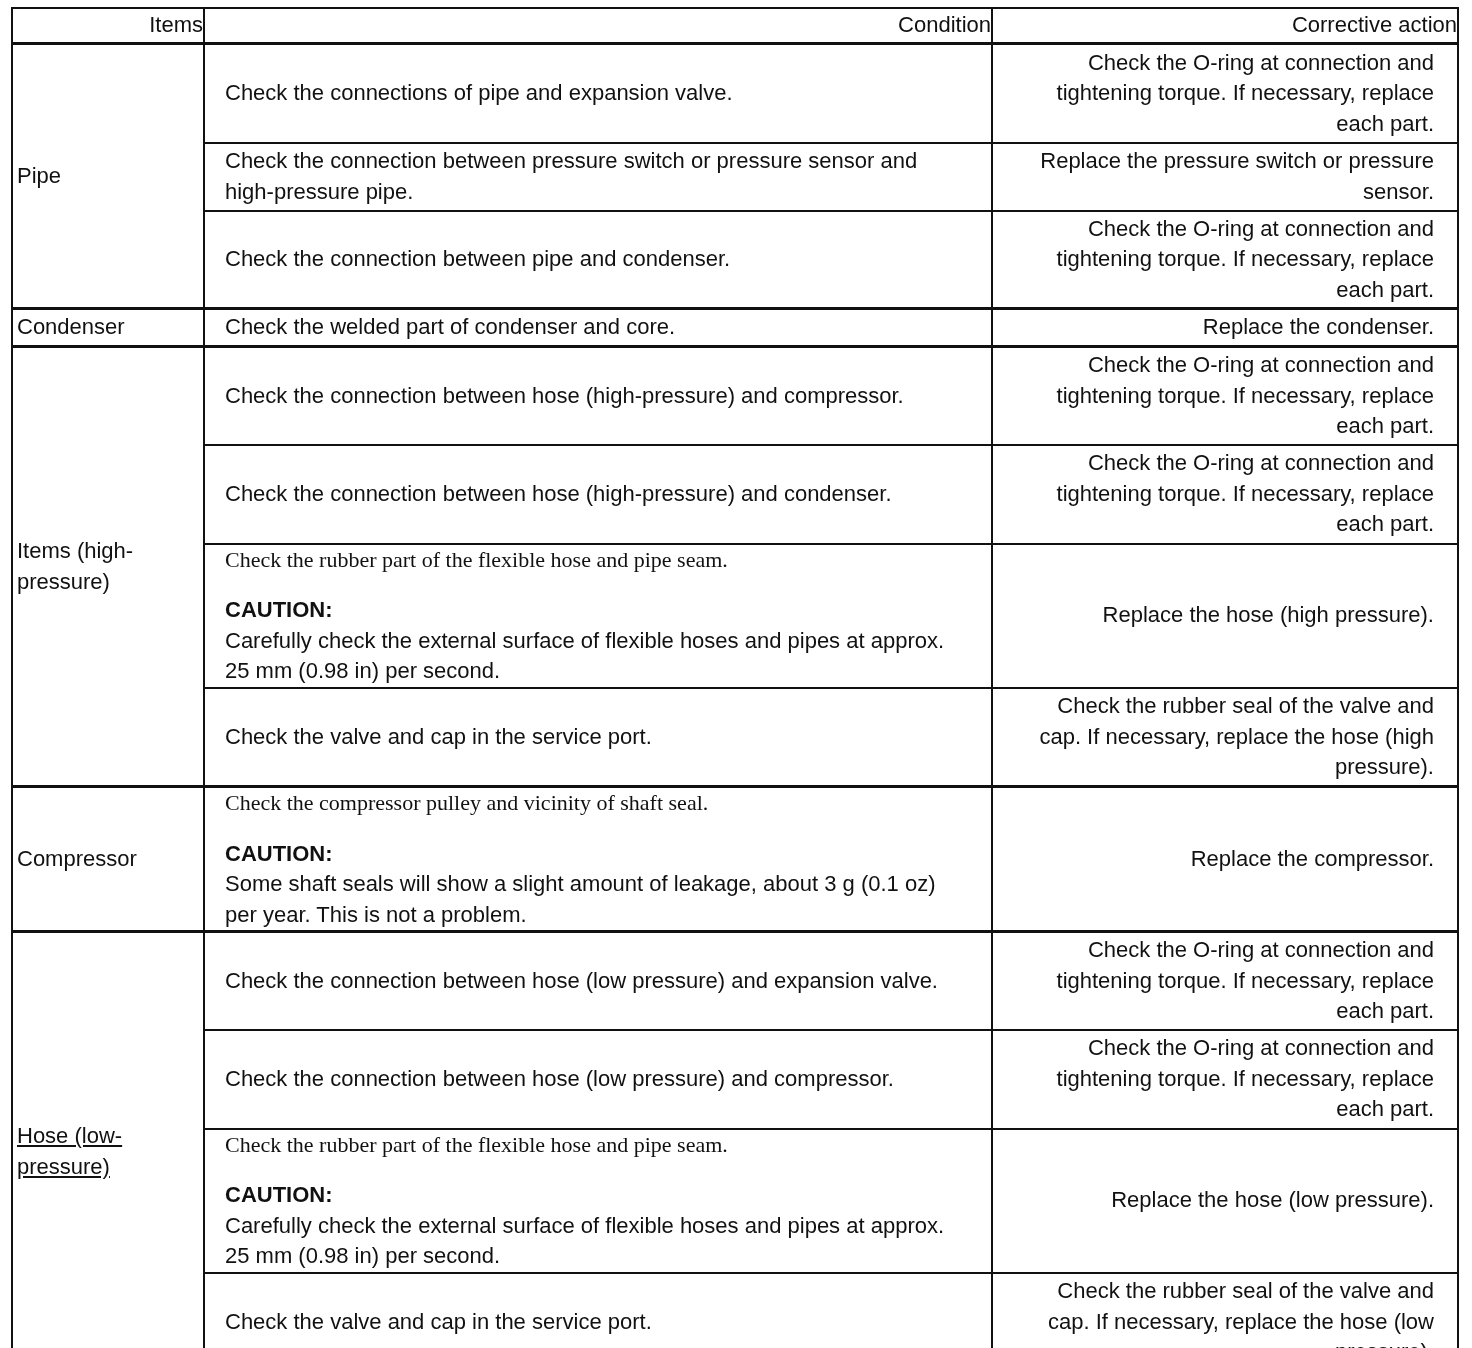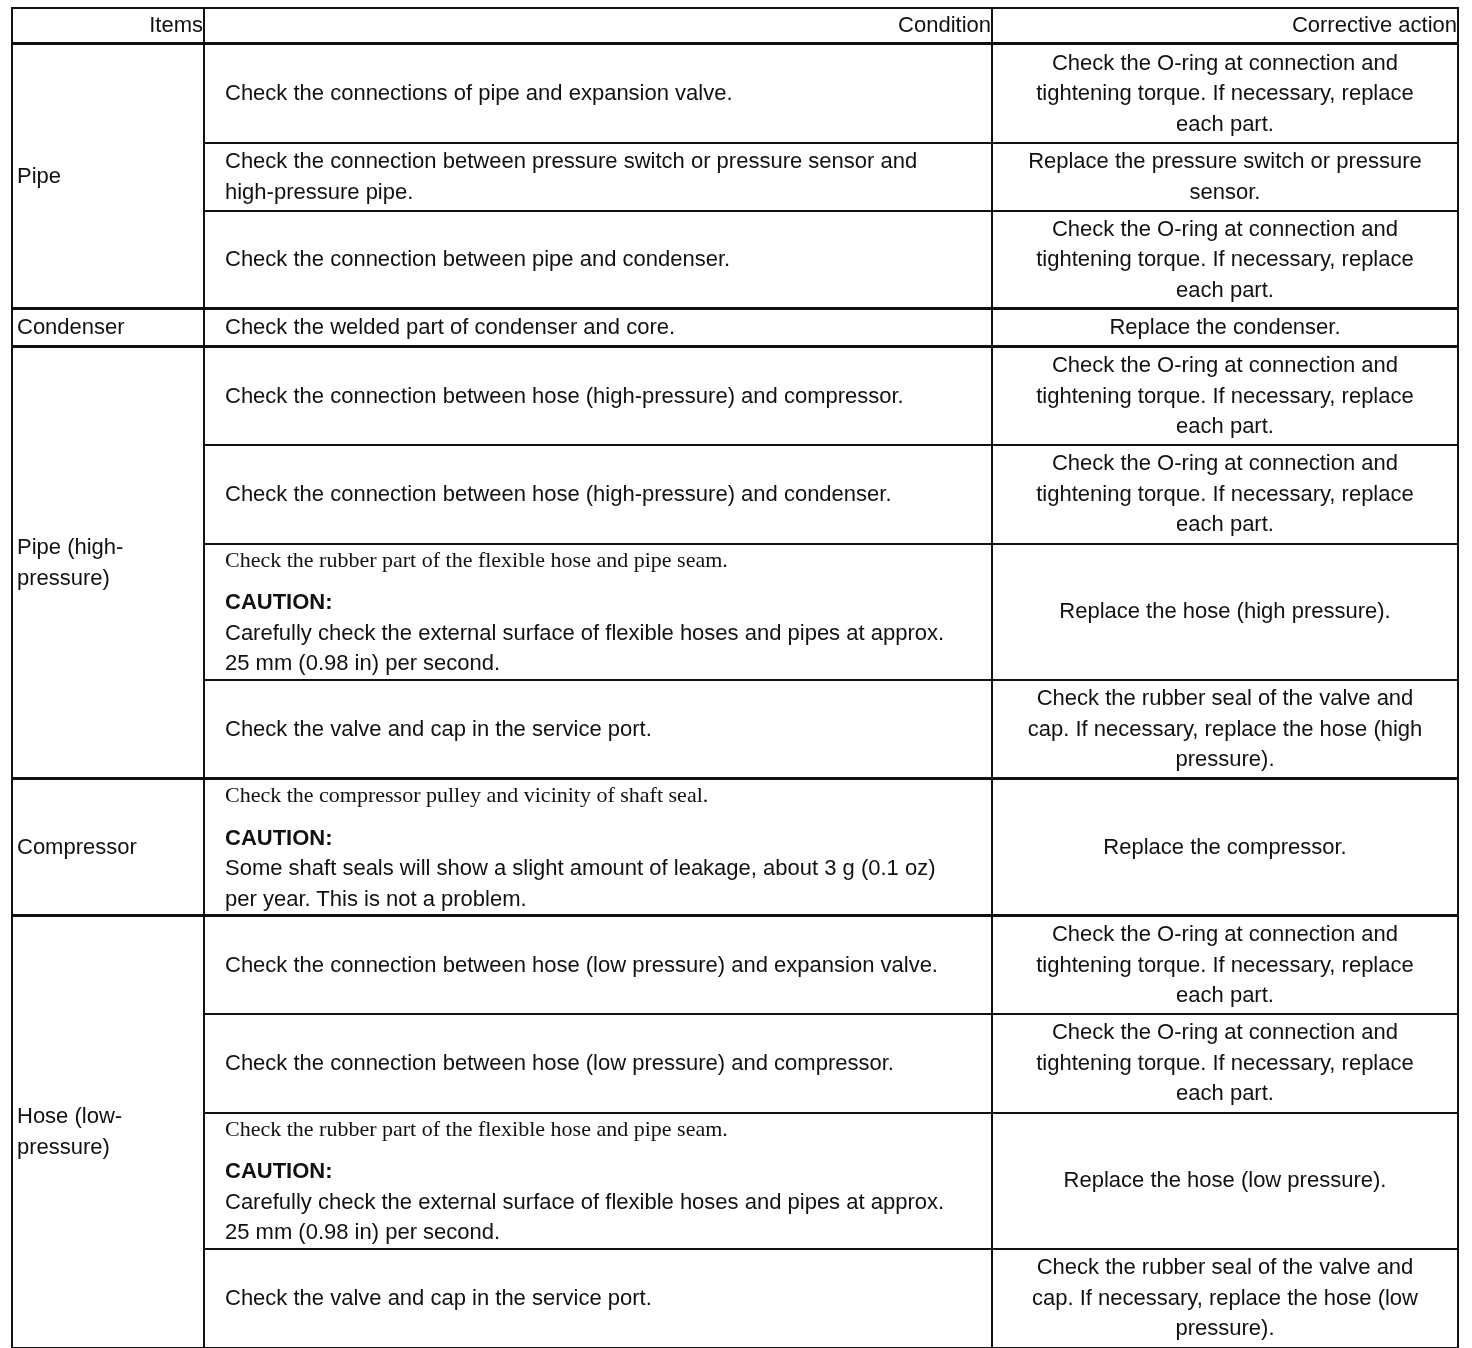--- a/index.html
+++ b/index.html
@@ -7,23 +7,23 @@
          font-family: "Liberation Sans", sans-serif; color: #111; }
   table { position: absolute; left: 11px; top: 7px; width: 1446px;
           border-collapse: collapse; table-layout: fixed; font-size: 22px; line-height: 30.5px; }
   col.c1 { width: 192px; }
   col.c2 { width: 788px; }
   col.c3 { width: 466px; }
   td, th { border: 2px solid #111; padding: 0 20px; vertical-align: middle; font-weight: normal; }
   th { text-align: right; height: 33px; padding: 0; }
   td.item { text-align: left; padding: 0 4px; }
   td.cond { text-align: left; }
-  td.act { text-align: center; padding: 0 23px; }
+  td.act { text-align: right; padding: 0 23px; }
   tr.group-start > td { border-top-width: 3px; }
-  .caution-label { font-weight: bold; margin-top: 12px; display: block; }
+  .caution-label { font-weight: bold; margin-top: 20px; display: block; }
   .caution-text { font-weight: normal; display: block; }
   .line { display: block; font-family: Liberation Serif, serif; }
 </style>
 </head>
 <body>
 
 <table>
   <colgroup>
       <col class="c1">
       <col class="c2">
@@ -53,21 +53,21 @@
     </tr>
 
     <tr class="group-start" style="height:38px">
       <td class="item">Condenser</td>
       <td class="cond">Check the welded part of condenser and core.</td>
       <td class="act">Replace the condenser.</td>
     </tr>
 
     <tr class="group-start" style="height:98px">
       <td class="item" rowspan="4">
-        <span style="display:inline-block;width:170px;">Pipe (high-pressure)</span>
+        <span style="display:inline-block;width:170px;">Items (high-pressure)</span>
       </td>
       <td class="cond">Check the connection between hose (high-pressure) and compressor.</td>
       <td class="act">Check the O-ring at connection and tightening torque. If necessary, replace each part.</td>
     </tr>
     <tr style="height:99px">
       <td class="cond">Check the connection between hose (high-pressure) and condenser.</td>
       <td class="act">Check the O-ring at connection and tightening torque. If necessary, replace each part.</td>
     </tr>
     <tr style="height:132px">
       <td class="cond">
@@ -87,21 +87,21 @@
       <td class="cond">
         <span class="line">Check the compressor pulley and vicinity of shaft seal.</span>
         <span class="caution-label">CAUTION:</span>
         <span class="caution-text">Some shaft seals will show a slight amount of leakage, about 3 g (0.1 oz) per year. This is not a problem.</span>
       </td>
       <td class="act">Replace the compressor.</td>
     </tr>
 
     <tr class="group-start" style="height:98px">
       <td class="item" rowspan="4">
-        <span style="display:inline-block;width:170px;">Hose (low-pressure)</span>
+        <span style="display:inline-block;width:170px;text-decoration:underline;">Hose (low-pressure)</span>
       </td>
       <td class="cond">Check the connection between hose (low pressure) and expansion valve.</td>
       <td class="act">Check the O-ring at connection and tightening torque. If necessary, replace each part.</td>
     </tr>
     <tr style="height:99px">
       <td class="cond">Check the connection between hose (low pressure) and compressor.</td>
       <td class="act">Check the O-ring at connection and tightening torque. If necessary, replace each part.</td>
     </tr>
     <tr style="height:132px">
       <td class="cond">

